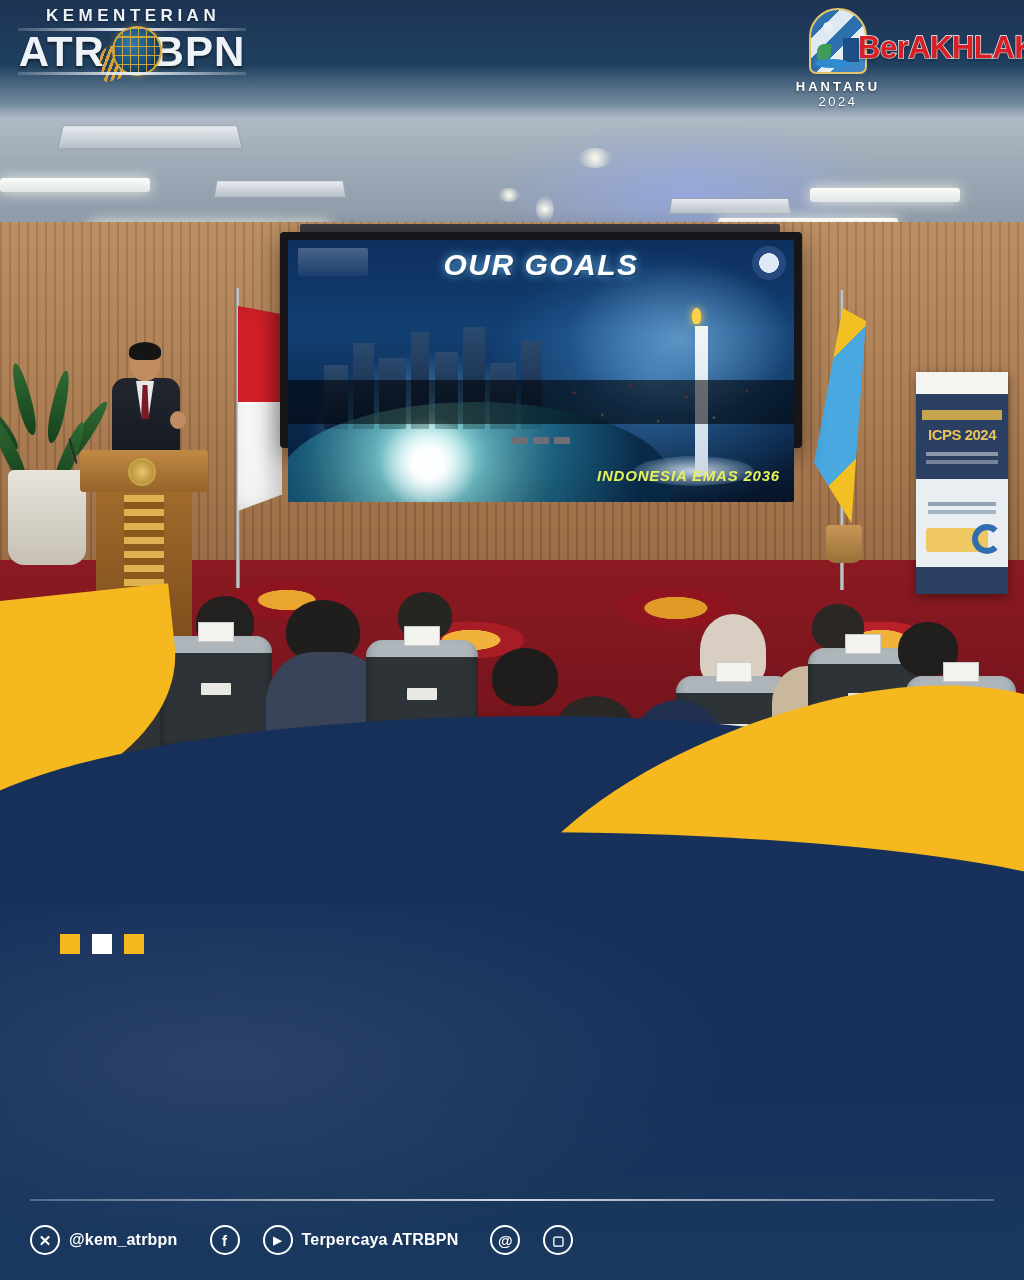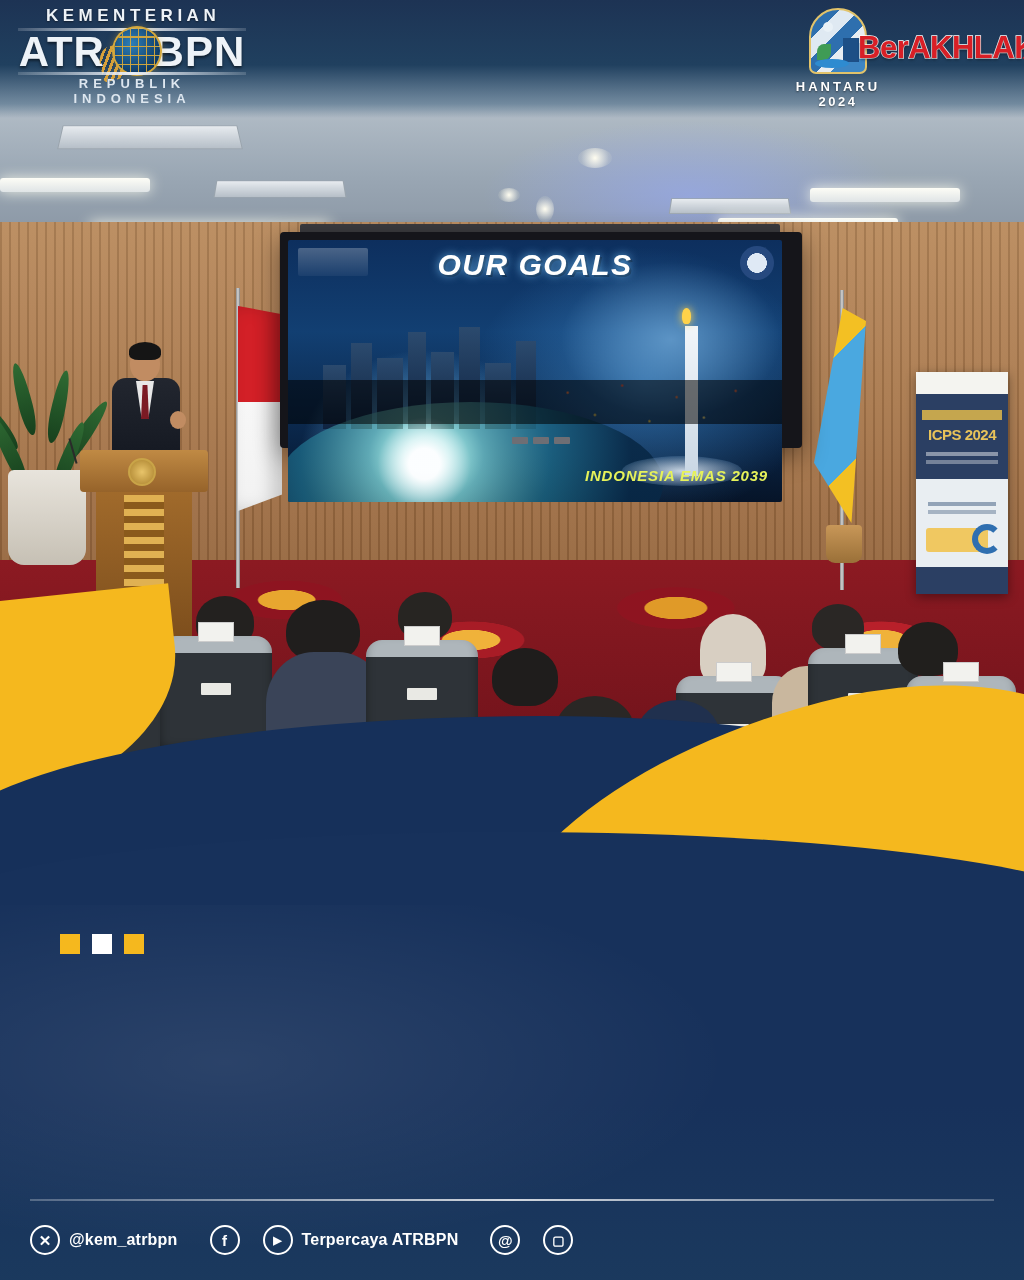--- a/index.html
+++ b/index.html
@@ -85,21 +85,21 @@
   .flag-un .pole{position:absolute;left:30px;top:-10px;width:4px;height:300px;
     background:linear-gradient(90deg,#8b8b8b,#d7d7d7,#7a7a7a);}
   .flag-un .cloth{position:absolute;left:4px;top:8px;width:52px;height:215px;
     background:linear-gradient(135deg,#f3c023 0 26%,#4aa8e0 26% 72%,#f3c023 72% 100%);
     clip-path:polygon(55% 0,100% 6%,72% 100%,0 72%);}
   .flag-un .base{position:absolute;left:16px;top:225px;width:36px;height:38px;
     background:linear-gradient(180deg,#c89758,#9a7038);border-radius:4px 4px 9px 9px;}
 
   
   .tv{position:absolute;left:280px;top:232px;width:522px;height:216px;
-    background:#15151a;border-radius:4px;padding:8px 20px 18px 8px;
+    background:#15151a;border-radius:4px;padding:8px 8px 18px 8px;
     box-shadow:0 8px 26px rgba(0,0,0,.45);}
   .tv-bracket{position:absolute;left:300px;top:224px;width:480px;height:12px;
     background:#3b3b3f;border-radius:2px;}
   .screen{position:relative;width:100%;height:262px;overflow:hidden;border-radius:2px;
     background:
       radial-gradient(ellipse 180px 150px at 28% 82%,#bfe6ff 0 12%,rgba(120,200,255,.55) 32%,rgba(20,60,110,0) 70%),
       radial-gradient(ellipse 240px 190px at 72% 55%,rgba(70,150,220,.55),rgba(10,35,70,0) 72%),
       linear-gradient(180deg,#0d2f5e 0%,#123f72 35%,#0a2547 75%,#061428 100%);}
   .sky-glow{position:absolute;left:55%;top:8%;width:45%;height:60%;
     background:radial-gradient(ellipse at center,rgba(160,215,255,.45),transparent 70%);}
@@ -175,21 +175,21 @@
   .logo-hantaru{position:absolute;left:786px;top:8px;width:104px;height:100px;text-align:center;}
   .hantaru-shield{position:relative;margin:0 auto;width:58px;height:66px;
     border-radius:29px 29px 7px 7px;border:2px solid #e2c36a;overflow:hidden;
     background:linear-gradient(135deg,#2e6fae 0 25%,#dfe9f2 25% 42%,#2e6fae 42% 58%,#e8edf2 58% 70%,#3d86c4 70% 100%);}
   .hantaru-shield .hs-bldg{position:absolute;right:6px;bottom:10px;width:16px;height:24px;background:#1d4f86;}
   .hantaru-shield .hs-dot{position:absolute;left:12px;top:12px;width:10px;height:10px;border-radius:50%;background:#e9f1f7;}
   .hantaru-shield .hs-wave{position:absolute;left:4px;bottom:4px;width:34px;height:9px;border-radius:50%;background:#2e8bd0;}
   .hantaru-shield .hs-leaf{position:absolute;left:6px;bottom:12px;width:14px;height:16px;border-radius:50% 0 50% 0;background:#3f9b55;}
   .hantaru-t1{font-size:13px;font-weight:bold;letter-spacing:3px;color:#fff;margin-top:5px;
     text-shadow:0 1px 2px rgba(0,0,0,.5);}
-  .hantaru-t2{font-size:13px;font-weight:bold;letter-spacing:2.5px;color:#fff;
+  .hantaru-t2{font-size:13px;font-weight:normal;letter-spacing:2.5px;color:#fff;
     text-shadow:0 1px 2px rgba(0,0,0,.5);}
 
   .logo-berakhlak{position:absolute;left:858px;top:30px;height:40px;}
   .ber-text{font-size:31px;font-weight:bold;letter-spacing:-.5px;
     color:#d81f26;-webkit-text-stroke:1.5px #ffffff;paint-order:stroke fill;
     text-shadow:0 2px 3px rgba(0,0,0,.35);}
   .ber-swoosh{position:absolute;right:-10px;top:-6px;font-size:30px;color:#d81f26;
     transform:rotate(8deg);font-weight:bold;}
 
   .wave-left-yellow{position:absolute;left:-150px;top:600px;width:330px;height:210px;
@@ -304,21 +304,21 @@
         </div>
         <div class="globe"></div>
         <div class="night-lights"></div>
         <div class="monas-base"></div>
         <div class="monas"></div>
         <div class="monas-flame"></div>
         <div class="slide-logo"></div>
         <div class="slide-logo-r"></div>
         <div class="slide-title">OUR GOALS</div>
         <div class="slide-band"></div>
-        <div class="slide-emas">INDONESIA EMAS 2039</div>
+        <div class="slide-emas">INDONESIA EMAS 2036</div>
       </div>
       <div class="tv-ctrl">
           <i></i>
           <i></i>
           <i></i>
         </div>
     </div>
 
     <div style="position:absolute;left:916px;top:372px;width:92px;height:222px;
                 background:linear-gradient(180deg,#f4f4f0 0 10%,#2b3f63 10% 48%,#e9eef2 48% 88%,#2b3f63 88% 100%);
@@ -407,21 +407,20 @@
 
   <div class="logo-atr">
     <div class="logo-kem">KEMENTERIAN</div>
     <div class="logo-rule" style="top:24px;"></div>
     <div class="logo-main">
       <span>ATR</span><span style="opacity:0;">00</span><span>BPN</span>
     </div>
     <div class="logo-rice"></div>
     <div class="logo-globe"></div>
     <div class="logo-rule" style="top:68px;"></div>
-    <div class="logo-rep">REPUBLIK INDONESIA</div>
   </div>
 
   <div class="logo-hantaru">
     <div class="hantaru-shield">
       <span class="hs-dot"></span>
         <span class="hs-bldg"></span>
       <span class="hs-leaf"></span>
         <span class="hs-wave"></span>
     </div>
     <div class="hantaru-t1">HANTARU</div>

